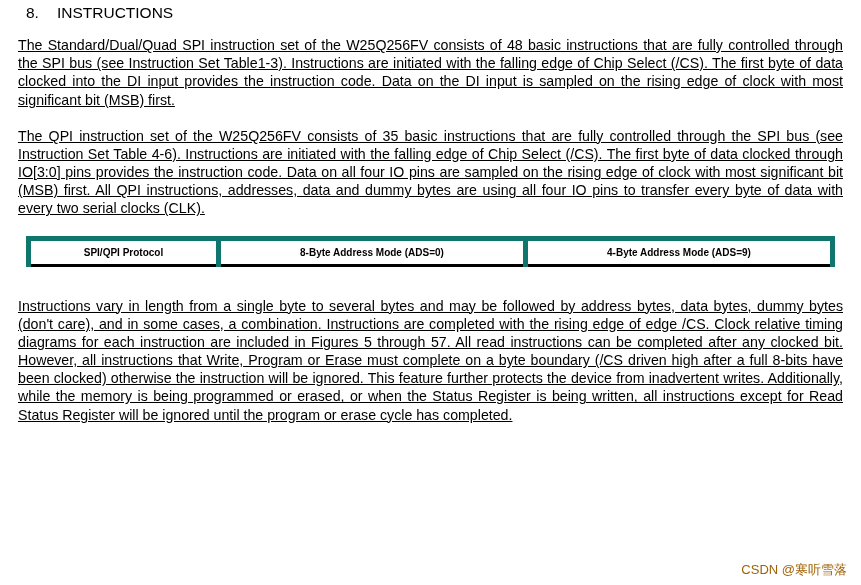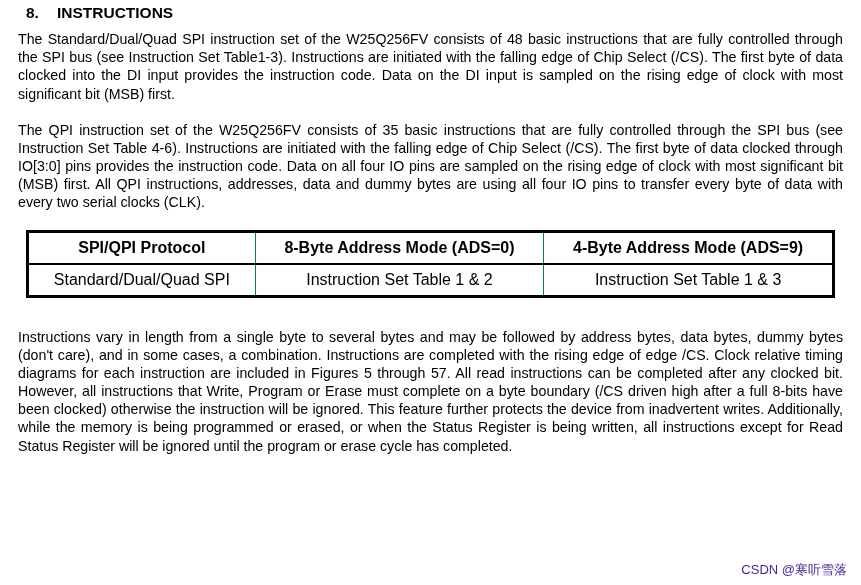--- a/index.html
+++ b/index.html
@@ -7,60 +7,61 @@
       font-family: Arial, Helvetica, sans-serif;
       font-size: 14px;
       color: #000;
       background: #fff;
       width: 861px;
       height: 585px;
       padding: 4px 18px 4px 18px;
       position: relative;
     }
     .heading {
-      font-weight: bold;
+      font-weight: normal;
       font-size: 15.5px;
-      margin-bottom: 8px;
+      margin-bottom: 14px;
     }
     .heading .num {
       display: inline-block;
       margin-left: 8px;
       margin-right: 18px;
     }
     .paragraph {
       text-align: justify;
       line-height: 1.28;
       margin-bottom: 18px;
       font-size: 14.2px;
+      text-decoration: underline;
     }
     .table-wrap {
       padding: 0 8px;
       margin-top: 4px;
       margin-bottom: 30px;
     }
     table {
       border-collapse: collapse;
       width: 100%;
       border: 3px solid #000;
     }
     th, td {
-      border: 1px solid #0f766e;
+      border: 5px solid #0f766e;
       padding: 6px 10px;
       text-align: center;
-      font-size: 16px;
+      font-size: 10px;
     }
     th {
       font-weight: bold;
       border-bottom: 2px solid #000;
     }
     .watermark {
       position: absolute;
       bottom: 6px;
       right: 14px;
-      color: #4c1d95;
+      color: #a16207;
       font-size: 13px;
       font-family: "Microsoft YaHei", Arial, sans-serif;
     }
   </style>
 </head>
 <body>
 
 <div class="heading">
   <span class="num">8.</span><span>INSTRUCTIONS</span>
 </div>
@@ -72,24 +73,19 @@
 <div class="table-wrap">
   <table>
     <thead>
       <tr>
         <th>SPI/QPI Protocol</th>
         <th>8-Byte Address Mode (ADS=0)</th>
         <th>4-Byte Address Mode (ADS=9)</th>
       </tr>
     </thead>
     <tbody>
-      <tr>
-        <td>Standard/Dual/Quad SPI</td>
-        <td>Instruction Set Table 1 &amp; 2</td>
-        <td>Instruction Set Table 1 &amp; 3</td>
-      </tr>
     </tbody>
   </table>
 </div>
 
 <p class="paragraph">Instructions vary in length from a single byte to several bytes and may be followed by address bytes, data bytes, dummy bytes (don't care), and in some cases, a combination. Instructions are completed with the rising edge of edge /CS. Clock relative timing diagrams for each instruction are included in Figures 5 through 57. All read instructions can be completed after any clocked bit. However, all instructions that Write, Program or Erase must complete on a byte boundary (/CS driven high after a full 8-bits have been clocked) otherwise the instruction will be ignored. This feature further protects the device from inadvertent writes. Additionally, while the memory is being programmed or erased, or when the Status Register is being written, all instructions except for Read Status Register will be ignored until the program or erase cycle has completed.</p>
 
 <div class="watermark">CSDN @寒听雪落</div>
 
 </body></html>

